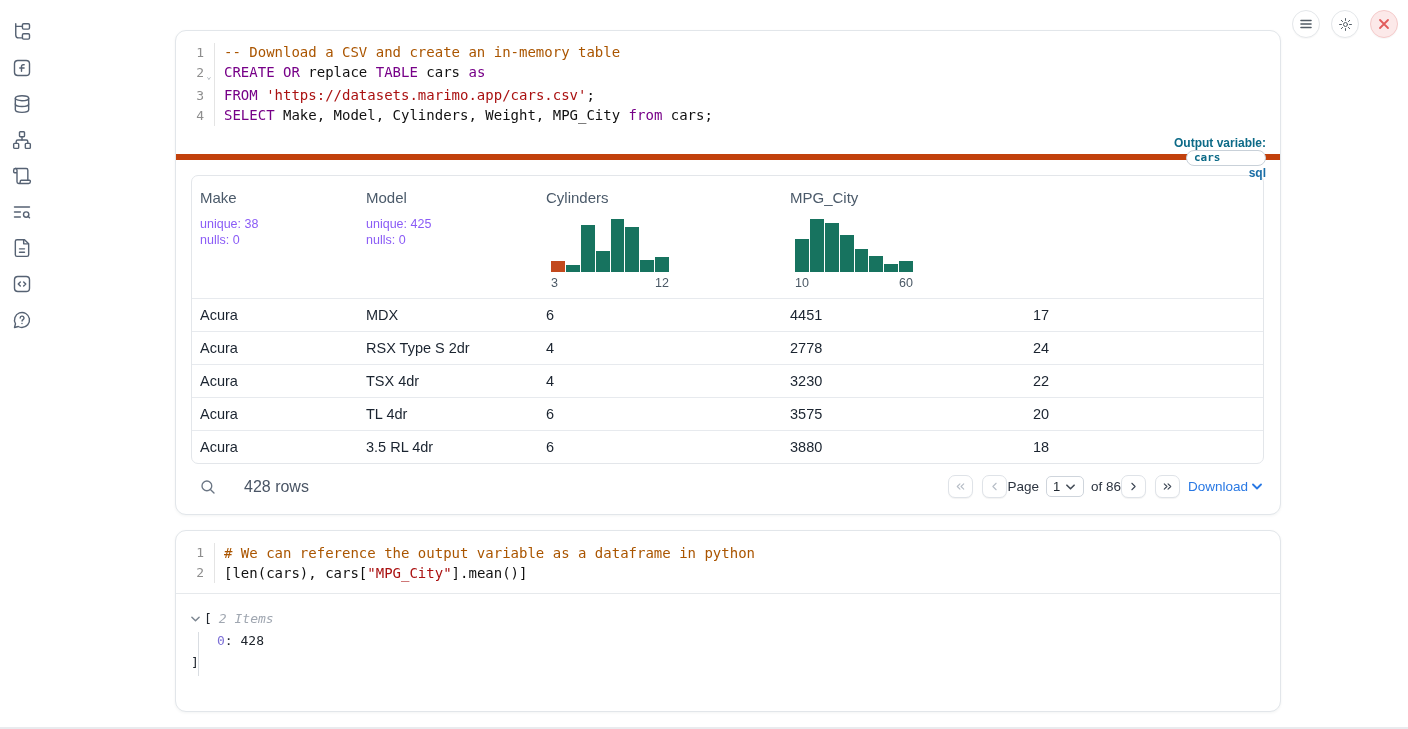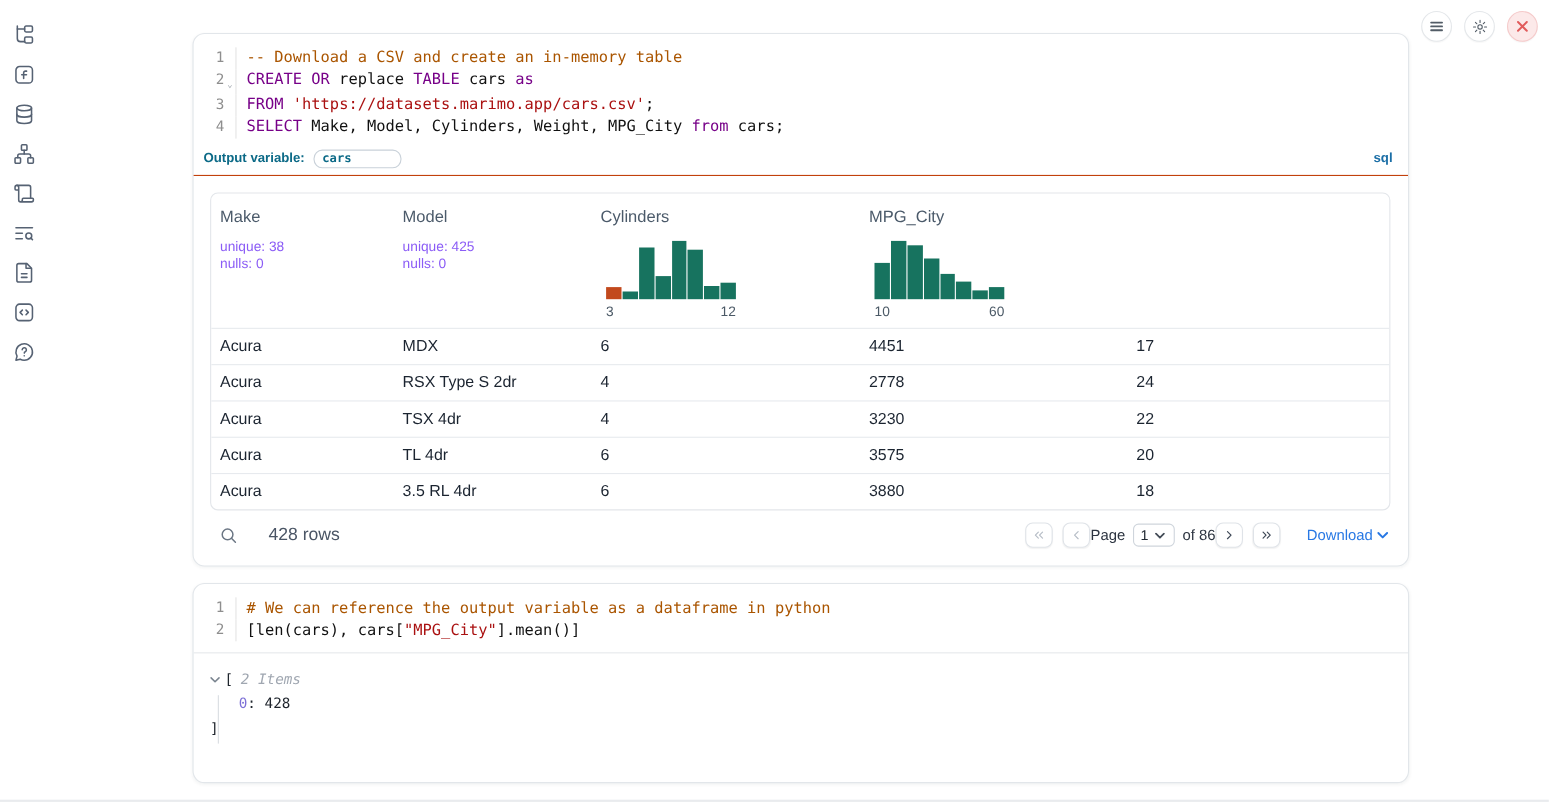--- a/index.html
+++ b/index.html
@@ -39,22 +39,22 @@
   .gutter { width:28px; text-align:right; color:#8e8e8e; font-size:13px; flex:none; }
   .fold-slot { width:10px; flex:none; font-size:8px; color:#9aa1a9; text-align:center;
     padding-top:4px; cursor:pointer; }
   .code-text { border-left:1px solid #e4e4e4; padding-left:9px; white-space:pre; color:#111; }
   .kw  { color:#770088; }
   .com { color:#aa5500; }
   .str { color:#aa1111; }
   .pl  { color:#111; }
 
   
-  .outvar { height:24px; display:flex; align-items:flex-start; padding:0 14px 2px 9px;
-    border-bottom:1px solid #c2410c; }
+  .outvar { height:24px; display:flex; align-items:flex-end; padding:0 14px 2px 9px;
+    border-bottom:6px solid #c2410c;flex-direction:column; }
   .outvar-label { font-size:12px; font-weight:bold; color:#0c6a87; }
   .outvar-input { width:80px; height:17px; margin-left:8px; border:1px solid #c9d1d9;
     border-radius:8px; font-family:"DejaVu Sans Mono", monospace; font-size:11px;
     font-weight:bold; color:#0c6a87; padding:0 0 1px 7px; outline:none; }
   .lang-badge { margin-left:auto; font-size:12px; font-weight:bold; color:#1a6ea6; }
 
   
   .tablebox { margin:15px 16px 0 15px; height:289px; border:1px solid #e3e6ea;
     border-radius:7px; overflow:hidden; }
   .tgrid { display:grid; grid-template-columns:166px 180px 244px 243px 1fr; }
@@ -82,21 +82,21 @@
     background:#fff; box-shadow:0 1px 1px rgba(0,0,0,.05); display:flex;
     align-items:center; justify-content:center; cursor:pointer; }
   .pg-btn svg { stroke-width:2; fill:none; stroke-linecap:round; stroke-linejoin:round; }
   .pg-btn.disabled svg { stroke:#b6bdc6; }
   .pg-btn.enabled  svg { stroke:#3c4654; }
   .pg-label { font-size:13.5px; color:#2c3440; }
   .page-select { height:21px; min-width:38px; border:1px solid #cfd5dc; border-radius:5px;
     background:#fff; display:flex; align-items:center; gap:6px; padding:0 6px;
     font-size:13px; color:#222a33; cursor:pointer; }
   .page-select svg { stroke:#444c57; stroke-width:1.8; fill:none; stroke-linecap:round; stroke-linejoin:round; }
-  .download { display:flex; align-items:center; gap:4px; margin-left:24px; background:none;
+  .download { display:flex; align-items:center; gap:4px; margin-left:8px; background:none;
     border:none; cursor:pointer; font-size:13.5px; color:#2878e4; font-family:inherit; }
   .download svg { stroke:#2878e4; stroke-width:1.8; fill:none; stroke-linecap:round; stroke-linejoin:round; }
   .mg { margin-left:9px; } .mg2 { margin-left:0; } .mg3 { margin-left:7px; }
 
   
   .result { position:relative; padding:14px 0 0 15px;
     font-family:"DejaVu Sans Mono", monospace; font-size:13px; line-height:22px; color:#20262e; }
   .tree-head { display:flex; align-items:center; }
   .tree-chevron { width:13px; color:#7b8590; cursor:pointer; font-size:10px; }
   .tree-chevron svg { stroke:#7b8590; stroke-width:1.6; fill:none; stroke-linecap:round; stroke-linejoin:round; }

